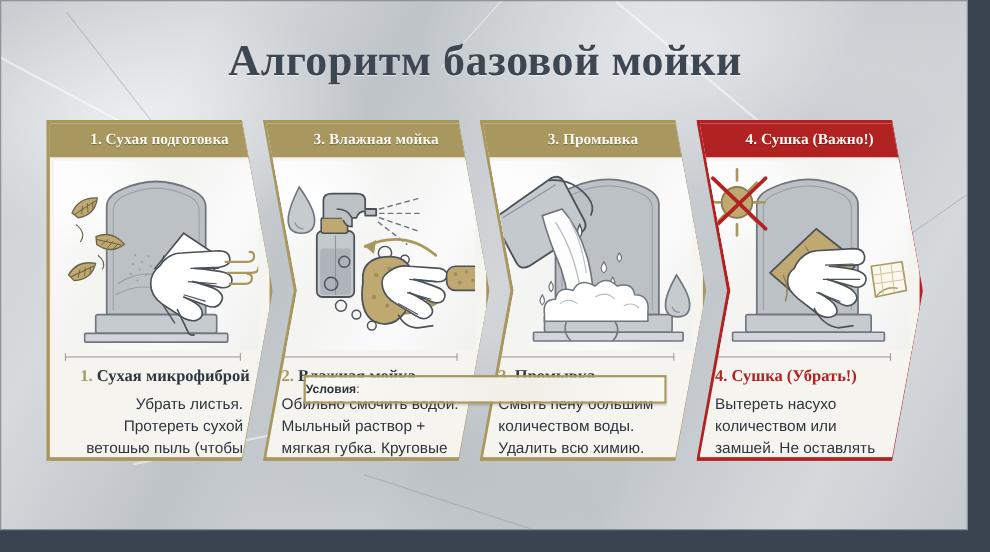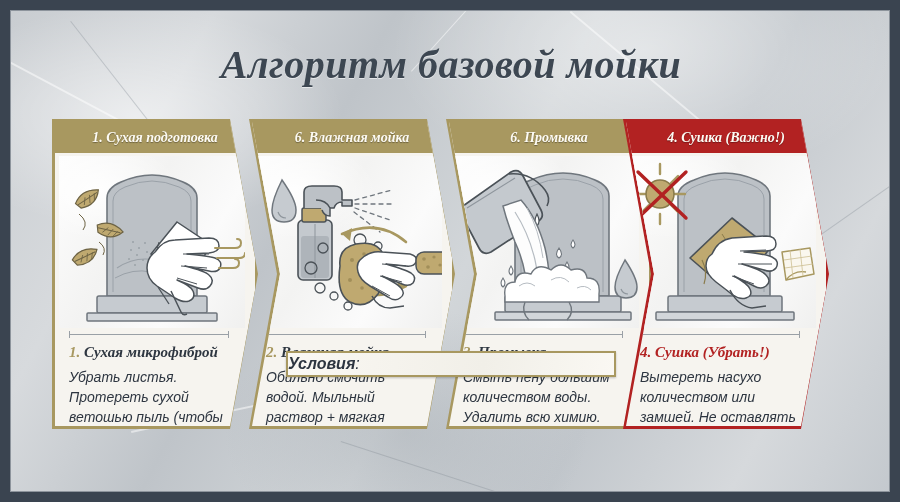--- a/index.html
+++ b/index.html
@@ -5,22 +5,21 @@
   html,body{margin:0;padding:0;}
   body{
     width:900px;height:502px;overflow:hidden;
     background:#3a4450;
     font-family:"Liberation Sans", sans-serif;
   }
   .frame{
     position:absolute;left:0;top:0;width:732px;height:502px;
     background:#3a4450;
     box-sizing:border-box;
-    padding:10px;
-    font-style:italic;
+    padding:0;
   }
   .inner{
     position:relative;width:880px;height:482px;
     box-sizing:border-box;
     border:1px solid #8d949c;
     background:
       radial-gradient(ellipse 300px 160px at 14% 22%, rgba(255,255,255,.55), rgba(255,255,255,0) 70%),
       radial-gradient(ellipse 360px 200px at 72% 8%, rgba(255,255,255,.45), rgba(255,255,255,0) 70%),
       radial-gradient(ellipse 260px 180px at 45% 88%, rgba(150,158,166,.35), rgba(255,255,255,0) 70%),
       linear-gradient(118deg,#c9cdd1 0%,#d7dadd 18%,#bfc4c9 34%,#d2d6d9 52%,#c2c7cc 70%,#d6d9dc 86%,#c4c9ce 100%);
@@ -41,26 +40,27 @@
 
   
   .panels{position:absolute;left:0;top:108px;width:880px;height:312px;}
   .panel{
     position:absolute;top:0;width:206px;height:310px;
     clip-path:polygon(0 0, 178px 0, 206px 50%, 178px 100%, 0 100%, 28px 50%);
     background:#a89860;
   }
   .panel.first{
     clip-path:polygon(0 0, 178px 0, 206px 50%, 178px 100%, 0 100%, 0 50%);
+    text-align:right;
   }
   .panel.red{background:#b22222;}
   .p1{left:41px;}
   .p2{left:238px;}
   .p3{left:435px;}
-  .p4{left:612px;}
+  .p4{left:632px;}
 
   .panel-inner{
     position:absolute;left:3px;top:3px;width:200px;height:304px;
     clip-path:polygon(0 0, 175px 0, 203px 50%, 175px 100%, 0 100%, 28px 50%);
     background:#f6f4ef;
   }
   .panel.first .panel-inner{
     clip-path:polygon(0 0, 175px 0, 203px 50%, 175px 100%, 0 100%, 0 50%);
   }
 
@@ -106,21 +106,21 @@
     font-size:14px;line-height:1.42;color:#2d3540;
   }
 
   
   .footer{
     position:absolute;left:275px;top:340px;width:330px;height:26px;
     box-sizing:border-box;
     border:2px solid #a89860;
     background:linear-gradient(100deg,#faf8f3,#f1efe8 60%,#faf8f3);
     display:flex;align-items:center;justify-content:flex-start;
-    font-size:16px;color:#2d3540;
+    font-size:11px;color:#2d3540;
     box-shadow:0 1px 2px rgba(0,0,0,.22);
   }
   .footer b{font-weight:700;}
 
   svg{display:block;}
 </style>
 </head>
 <body>
 
 <div class="frame">
@@ -212,21 +212,21 @@
         <div class="ptitle">
           <span class="num">1.</span>
           <span>Сухая микрофиброй</span>
         </div>
         <div class="pbody">Убрать листья. Протереть сухой ветошью пыль (чтобы не создать абразив).</div>
       </div>
     </div>
 
     <div class="panel p2">
       <div class="panel-inner">
-        <div class="phead">6. Влажная мойка</div>
+        <div class="phead">3. Влажная мойка</div>
         <div class="pic">
           <svg width="186" height="172" viewBox="0 0 186 172">
 
             <g>
               <path d="M26 24 Q40 44 40 54 Q40 66 28 66 Q16 66 16 54 Q16 44 26 24 Z" fill="#c6cbd0" stroke="#6f767d" stroke-width="1.5"></path>
               <path d="M22 56 Q24 62 30 62" fill="none" stroke="#8e959c" stroke-width="1.2"></path>
             </g>
 
             <g>
               <rect x="42" y="64" width="34" height="60" rx="5" fill="#c4c9ce" stroke="#4b5258" stroke-width="1.6"></rect>
@@ -297,21 +297,21 @@
         <div class="ptitle">
           <span class="num">2.</span>
           <span>Влажная мойка</span>
         </div>
         <div class="pbody">Обильно смочить водой. Мыльный раствор + мягкая губка. Круговые движения.</div>
       </div>
     </div>
 
     <div class="panel p3">
       <div class="panel-inner">
-        <div class="phead">6. Промывка</div>
+        <div class="phead">3. Промывка</div>
         <div class="pic">
           <svg width="186" height="172" viewBox="0 0 186 172">
 
             <g>
               <path d="M62 140 L62 40 Q62 30 78 24 Q94 17 110 17 Q126 17 142 24 Q156 30 156 40 L156 140 Z" fill="#bcc1c6" stroke="#6f767d" stroke-width="1.6"></path>
               <path d="M68 136 L68 43 Q68 34 82 29 Q95 23 110 23 Q125 23 138 29 Q150 34 150 43 L150 136" fill="none" stroke="#9aa1a8" stroke-width="1"></path>
               <rect x="52" y="140" width="116" height="16" rx="2" fill="#c6cbd0" stroke="#6f767d" stroke-width="1.5"></rect>
               <rect x="42" y="156" width="136" height="8" rx="1" fill="#d2d6da" stroke="#6f767d" stroke-width="1.5"></rect>
             </g>
 

